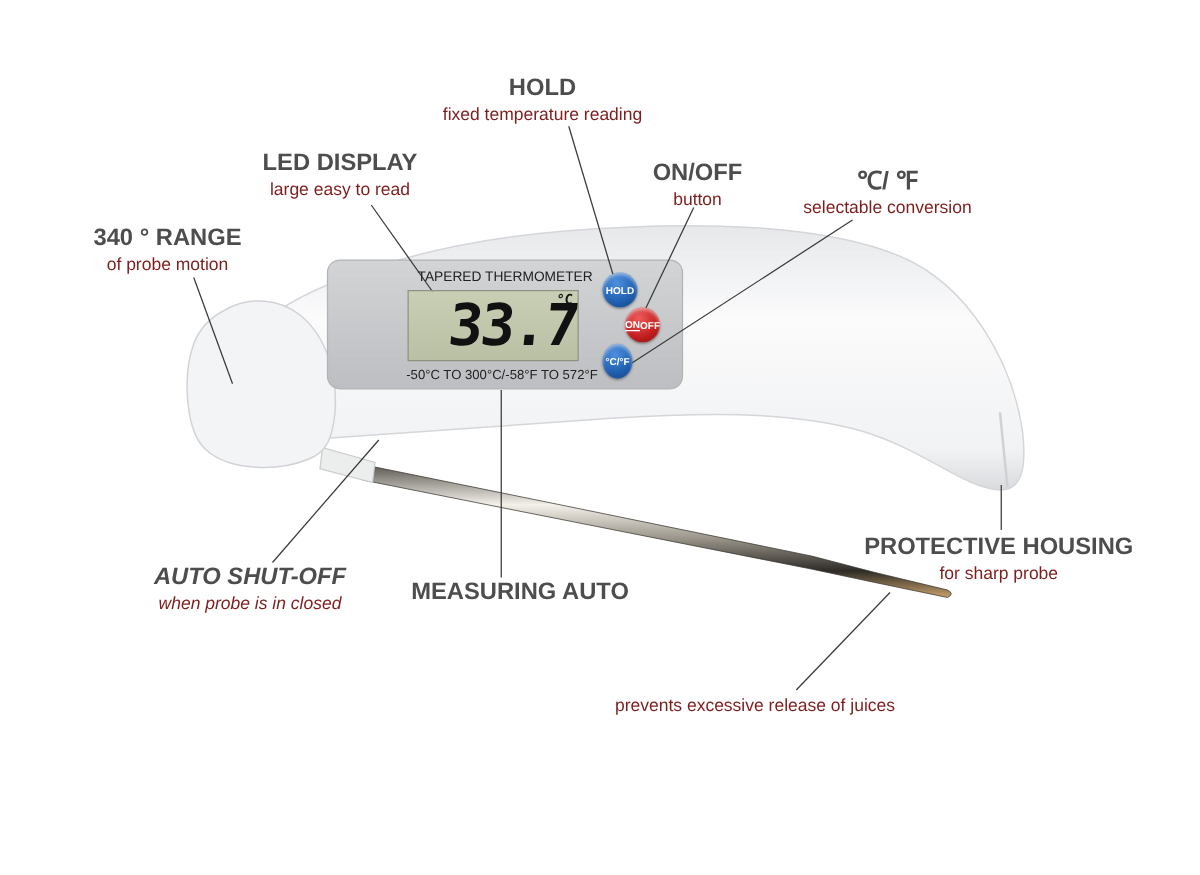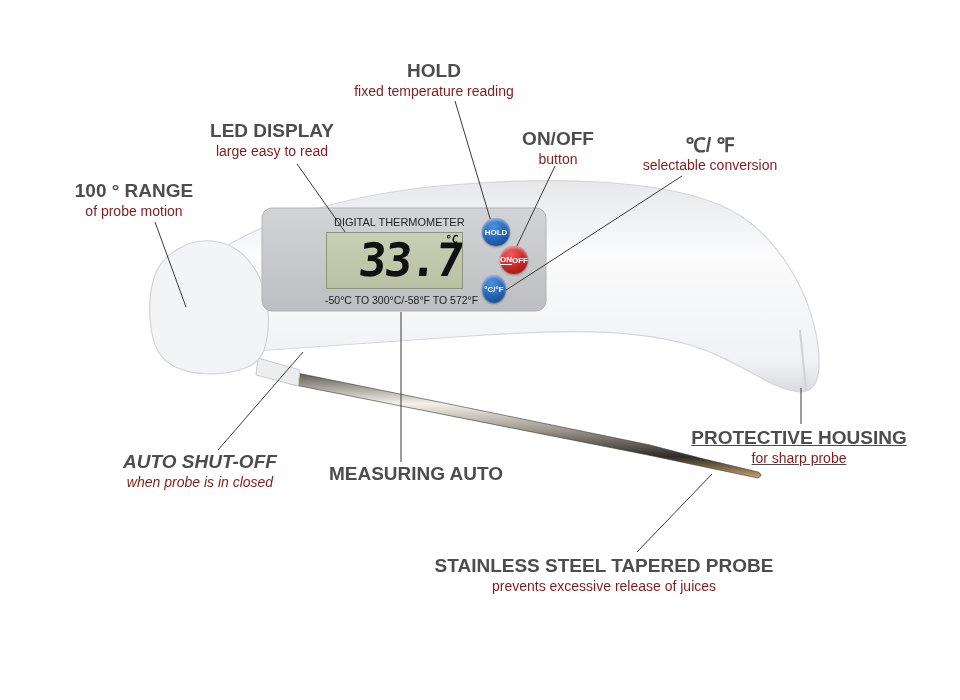--- a/index.html
+++ b/index.html
@@ -57,21 +57,21 @@
     <line x1="682" y1="176" x2="500" y2="294"></line>
     <line x1="297" y1="164" x2="355" y2="246"></line>
     <line x1="155" y1="222" x2="186" y2="307"></line>
     <line x1="303" y1="352" x2="218" y2="450"></line>
     <line x1="401" y1="312" x2="401" y2="462"></line>
     <line x1="801" y1="388" x2="801" y2="424"></line>
     <line x1="712" y1="474" x2="637" y2="552"></line>
   </g>
 </svg>
 
-<div class="panel-text" style="left:334px; top:216px; font-size:11px;">DIGITAL THERMOMETER</div>
+<div class="panel-text" style="left:334px; top:216px; font-size:11px;">TAPERED THERMOMETER</div>
 
 <div class="lcd" style="left:326px; top:232px; width:135px; height:55px;">
   <span class="lcd-value" style="left:32px; top:2px; font-size:46px; line-height:50px;">33.7</span>
   <span class="lcd-value" style="left:118px; top:0px; font-size:11px; letter-spacing:0;">°C</span>
 </div>
 
 <div class="panel-text" style="left:325px; top:294px; font-size:10.5px;text-align:right;">-50°C TO 300°C/-58°F TO 572°F</div>
 
 <div class="btn" style="left:482px; top:218px; width:28px; height:28px; background:radial-gradient(circle at 40% 30%, #4f8fe0, #1f5fb0 60%, #163f7a); font-size:8px;">
   <span>HOLD</span>
@@ -98,34 +98,33 @@
   <span class="title">ON/OFF</span>
   <span class="sub">button</span>
 </div>
 
 <div class="label" style="left:620px; top:134px; width:180px;">
   <span class="title" style="font-size:20px;">℃/ ℉</span>
   <span class="sub">selectable conversion</span>
 </div>
 
 <div class="label" style="left:54px; top:180px; width:160px;">
-  <span class="title">100 ° RANGE</span>
+  <span class="title">340 ° RANGE</span>
   <span class="sub">of probe motion</span>
 </div>
 
-<div class="label" style="left:682px; top:427px; width:234px;text-decoration:underline;">
+<div class="label" style="left:682px; top:427px; width:234px;">
   <span class="title">PROTECTIVE HOUSING</span>
   <span class="sub">for sharp probe</span>
 </div>
 
 <div class="label" style="left:100px; top:451px; width:200px;font-style:italic;">
   <span class="title">AUTO SHUT-OFF</span>
   <span class="sub">when probe is in closed</span>
 </div>
 
 <div class="label" style="left:306px; top:463px; width:220px;">
   <span class="title">MEASURING AUTO</span>
 </div>
 
 <div class="label" style="left:424px; top:555px; width:360px;">
-  <span class="title">STAINLESS STEEL TAPERED PROBE</span>
   <span class="sub">prevents excessive release of juices</span>
 </div>
 
 </body></html>

